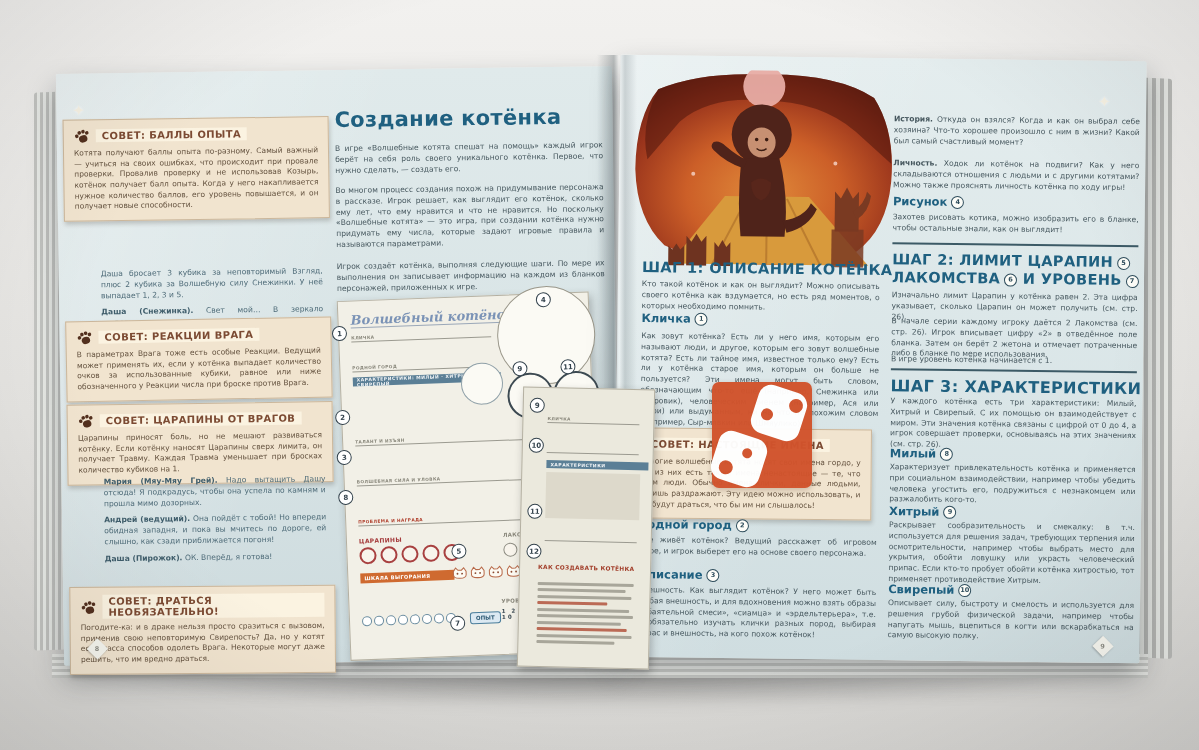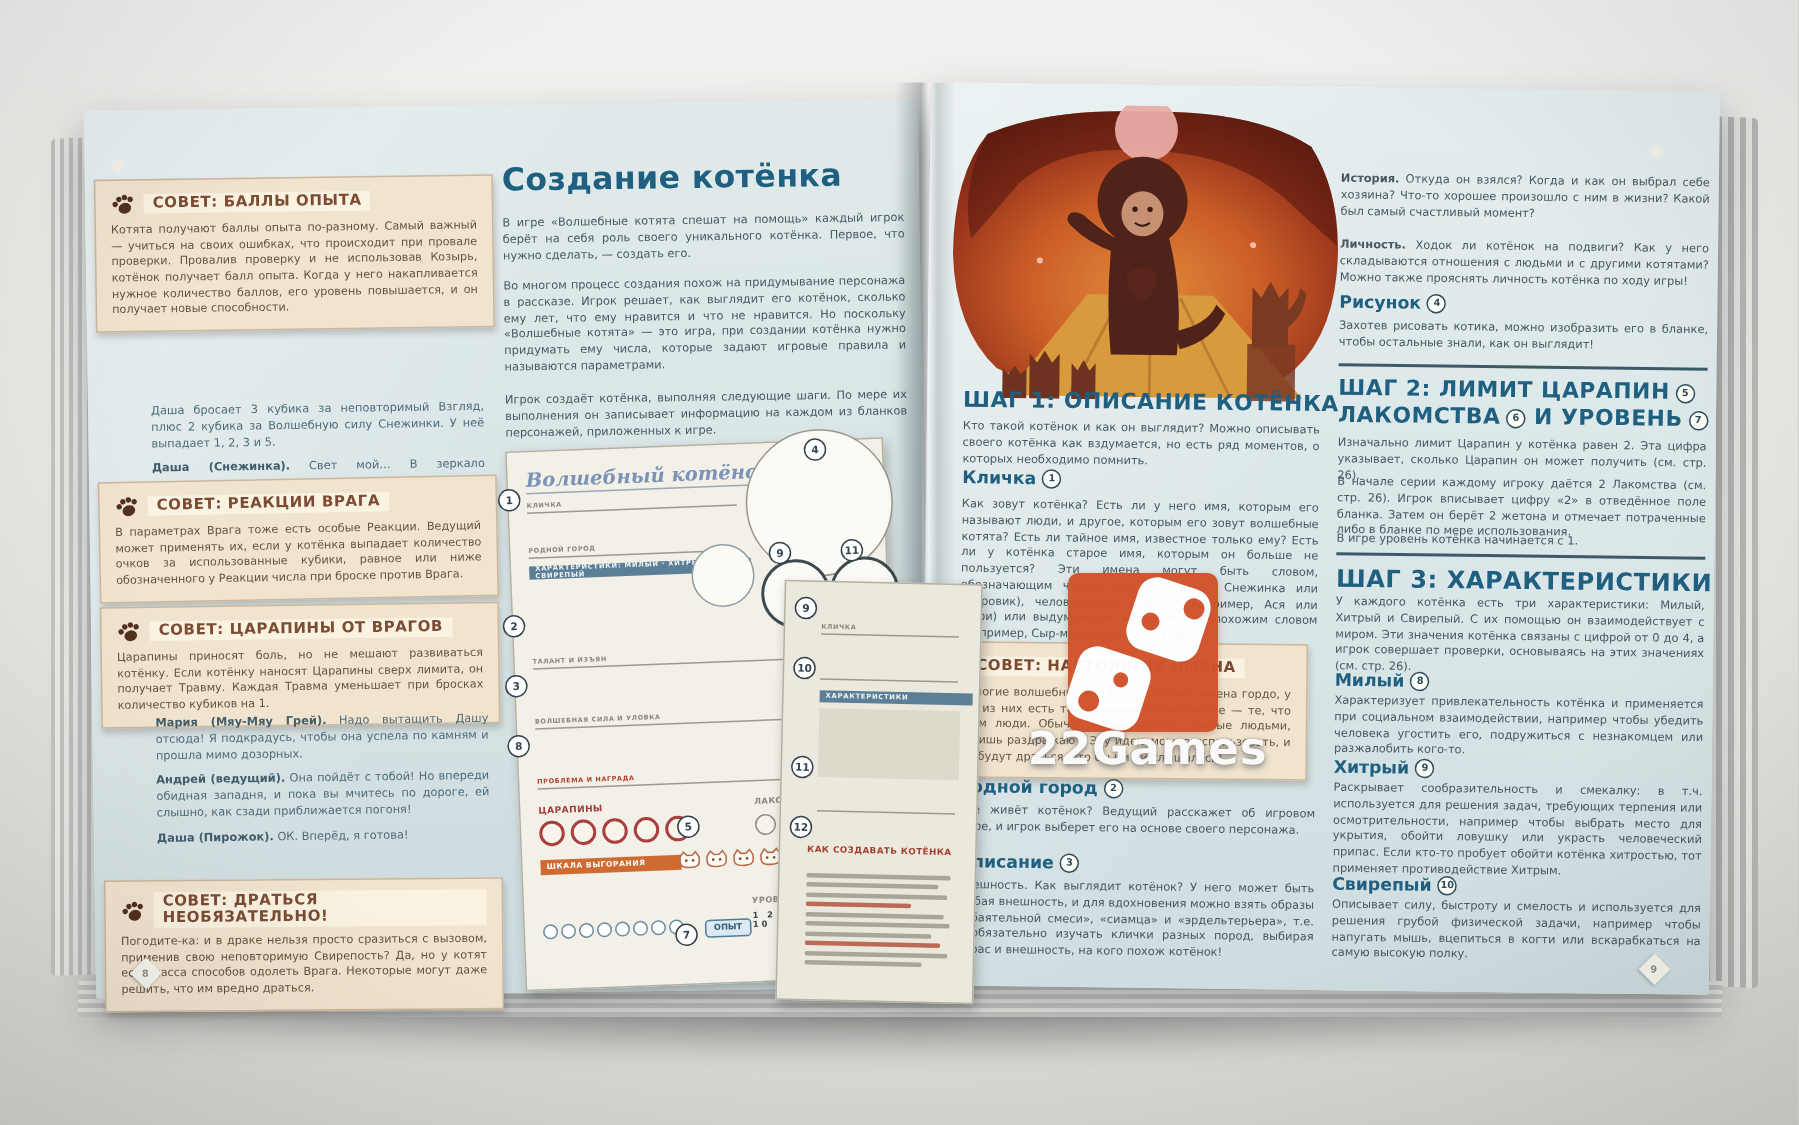--- a/index.html
+++ b/index.html
@@ -483,15 +483,14 @@
     <div class="wm-tile">
       <div class="die" style="left:42px;top:6px;width:50px;height:50px;transform:rotate(18deg);">
         <div class="pip" style="left:32px;top:6px;width:14px;height:14px;"></div>
         <div class="pip" style="left:8px;top:24px;width:12px;height:12px;"></div>
       </div>
       <div class="die" style="left:2px;top:52px;width:50px;height:50px;transform:rotate(18deg);">
         <div class="pip" style="left:8px;top:30px;width:14px;height:14px;"></div>
         <div class="pip" style="left:26px;top:12px;width:10px;height:10px;"></div>
       </div>
     </div>
-    <div class="wm-text">22Games</div>
   </div>
 </div>
 
 </body></html>

